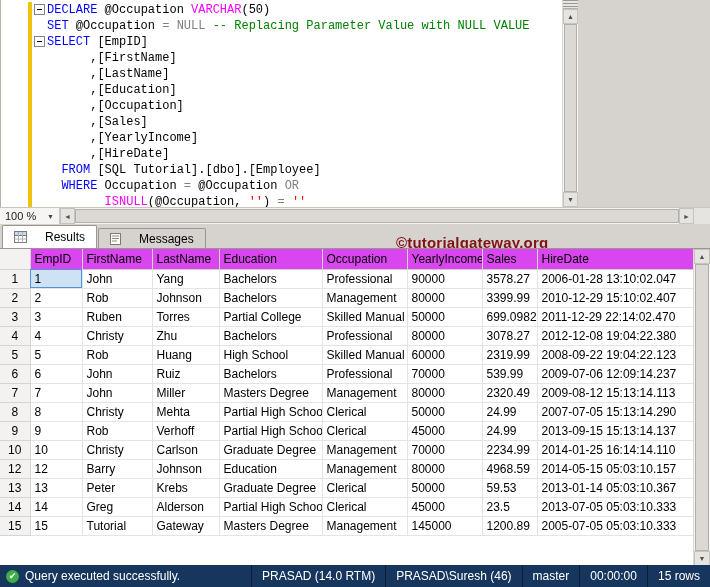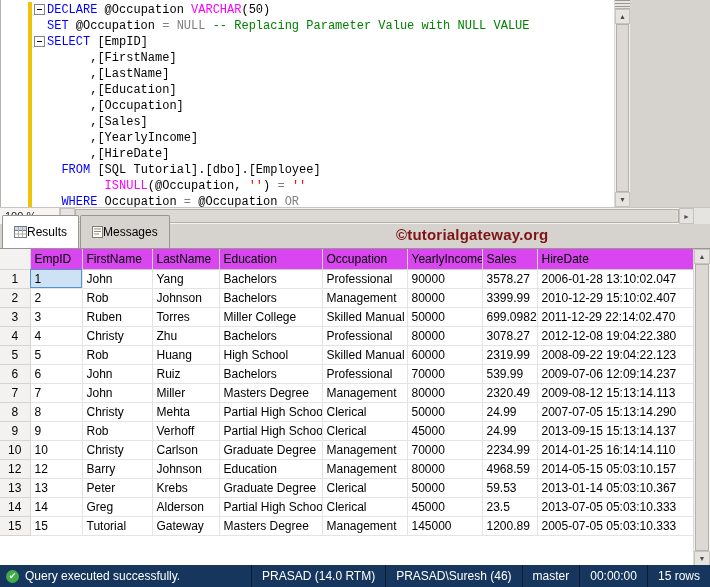--- a/index.html
+++ b/index.html
@@ -2,21 +2,21 @@
 <html style="--kw: #0000ff; --fn: #ff00ff; --op: #808080; --cm: #008000; --str: #ff0000; --chg: #f0c30b; --wm: #7f1315; --sb: #17365d; --ok: #3fae49;"><head>
 <meta charset="utf-8">
 <style>
   * { box-sizing: border-box; margin: 0; padding: 0; }
   html, body { width: 710px; height: 587px; }
   body { font-family: "Liberation Sans", sans-serif; overflow: hidden; background: #d6d3ce; }
 
   .window { position: relative; width: 710px; height: 587px; background: #d6d3ce; }
 
   
-  .editor { position: absolute; left: 0; top: 0; width: 630px; height: 207px; background: #fff; overflow: hidden; border-left: 1px solid #b5b2ac; }
+  .editor { position: absolute; left: 0; top: 0; width: 578px; height: 207px; background: #fff; overflow: hidden; border-left: 1px solid #b5b2ac; }
   .code-lines { position: absolute; left: 0; top: 2px; right: 16px; }
   .code-line { display: flex; height: 16px; }
   .line-margin { position: relative; flex: 0 0 46px; width: 46px; height: 16px; }
   .line-margin::before { content: ""; position: absolute; left: 27px; top: 0; width: 4px; height: 16px; background: var(--chg); }
   .fold-box { position: absolute; left: 33px; top: 2px; width: 11px; height: 11px; background: #fff; border: 1px solid #848484; }
   .fold-box::after { content: ""; position: absolute; left: 2px; top: 4px; width: 5px; height: 1px; background: #000; }
   .code-text { font-family: "Liberation Mono", "DejaVu Sans Mono", monospace; font-size: 12px; line-height: 16px; white-space: pre; color: #000; }
   .tok-kw { color: var(--kw); }
   .tok-fn { color: var(--fn); }
   .tok-op { color: var(--op); }
@@ -35,24 +35,24 @@
   .zoom { flex: 0 0 60px; display: flex; align-items: center; justify-content: space-between; padding: 0 5px; font-size: 11px; background: #f6f5f3; border-right: 1px solid #c9c6c0; color: #222; }
   .zoom-arrow { font-size: 7px; color: #444; }
   .hscroll { flex: 1; display: flex; }
   .h-btn { flex: 0 0 15px; font-size: 7px; display: flex; align-items: center; justify-content: center; color: #4d4d4d; background: #e6e4e0; border: 1px solid #c6c3bd; }
   .htrack { flex: 1; position: relative; background: #f5f3f1; }
   .hthumb { position: absolute; top: 1px; bottom: 1px; left: 0; right: 0; background: #dcd9d4; border: 1px solid #b3b0aa; }
   .sb-corner { flex: 0 0 16px; background: #e6e4e0; }
 
   
   .tabstrip { position: absolute; left: 0; top: 224px; width: 710px; height: 24px; background: #d6d3ce; display: flex; align-items: flex-end; padding-left: 2px; }
-  .tab { height: 20px; display: flex; align-items: center; gap: 0; padding: 16px 11px; font-size: 12px; color: #000; background: #d6d3ce; border: 1px solid #999690; border-bottom: none; margin-right: 1px; border-radius: 2px 2px 0 0; }
+  .tab { height: 20px; display: flex; align-items: center; gap: 18px; padding: 6px 11px; font-size: 12px; color: #000; background: #d6d3ce; border: 1px solid #999690; border-bottom: none; margin-right: 1px; border-radius: 2px 2px 0 0; }
   .tab.active { background: #fff; height: 23px; z-index: 2; }
   .tab .icon { display: inline-flex; }
-  .watermark { position: absolute; left: 396px; top: 2px; font-size: 15px; font-weight: bold; color: var(--wm); letter-spacing: 0.2px; }
+  .watermark { position: absolute; left: 396px; top: 10px; font-size: 15px; font-weight: bold; color: var(--wm); letter-spacing: 0.2px; }
 
   
   .grid-area { position: absolute; left: 0; top: 248px; width: 710px; height: 317px; background: #fff; overflow: hidden; border-top: 1px solid #999690; }
   table.results { border-collapse: collapse; table-layout: fixed; width: 693px; font-size: 12px; color: #000; }
   table.results th, table.results td { height: 19px; padding: 0 4px; border-right: 1px solid #e4e4e4; border-bottom: 1px solid #e4e4e4; overflow: hidden; white-space: nowrap; text-align: left; font-weight: normal; }
   table.results thead th { height: 20px; background: #d946ef; border-right: 1px solid #d6d4d0; border-bottom: 1px solid #cfcdc9; }
   table.results .rowhdr { background: #f3f2f0; border-right: 1px solid #d6d4d0; border-bottom: 1px solid #d6d4d0; text-align: center; }
   table.results td.sel { background: #cde2f4; outline: 1px solid #4f94d6; outline-offset: -1px; }
   .grid-vscroll { position: absolute; right: 0; top: 0; width: 17px; height: 317px; background: #f2f0ee; border-left: 1px solid #dcdad6; display: flex; flex-direction: column; }
 
@@ -112,25 +112,25 @@
         <div class="code-line">
           <span class="line-margin"></span>
           <span class="code-text"><span class="tok-pl">      ,[HireDate]</span></span>
         </div>
         <div class="code-line">
           <span class="line-margin"></span>
           <span class="code-text"><span class="tok-pl">  </span><span class="tok-kw">FROM</span><span class="tok-pl"> [SQL Tutorial].[dbo].[Employee]</span></span>
         </div>
         <div class="code-line">
           <span class="line-margin"></span>
+          <span class="code-text"><span class="tok-pl">  </span><span class="tok-kw">WHERE</span><span class="tok-pl"> Occupation </span><span class="tok-op">=</span><span class="tok-pl"> @Occupation </span><span class="tok-op">OR</span></span>
+        </div>
+        <div class="code-line">
+          <span class="line-margin"></span>
           <span class="code-text"><span class="tok-pl">        </span><span class="tok-fn">ISNULL</span><span class="tok-pl">(@Occupation, </span><span class="tok-str">''</span><span class="tok-pl">) </span><span class="tok-op">=</span><span class="tok-pl"> </span><span class="tok-str">''</span></span>
-        </div>
-        <div class="code-line">
-          <span class="line-margin"></span>
-          <span class="code-text"><span class="tok-pl">  </span><span class="tok-kw">WHERE</span><span class="tok-pl"> Occupation </span><span class="tok-op">=</span><span class="tok-pl"> @Occupation </span><span class="tok-op">OR</span></span>
         </div>
       </div>
     <div class="editor-vscroll">
       <div class="splitter-grip"></div>
       <div class="scroll-btn">▲</div>
       <div class="vtrack">
         <div class="vthumb"></div>
       </div>
       <div class="scroll-btn">▼</div>
     </div>
@@ -226,21 +226,21 @@
             <td>Management</td>
             <td>80000</td>
             <td>3399.99</td>
             <td>2010-12-29 15:10:02.407</td>
           </tr>
           <tr>
             <td class="rowhdr">3</td>
             <td>3</td>
             <td>Ruben</td>
             <td>Torres</td>
-            <td>Miller College</td>
+            <td>Partial College</td>
             <td>Skilled Manual</td>
             <td>50000</td>
             <td>699.0982</td>
             <td>2011-12-29 22:14:02.470</td>
           </tr>
           <tr>
             <td class="rowhdr">4</td>
             <td>4</td>
             <td>Christy</td>
             <td>Zhu</td>

